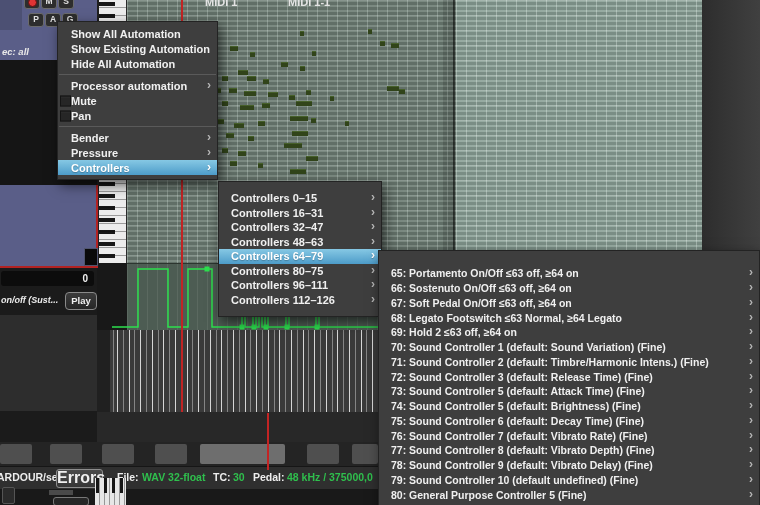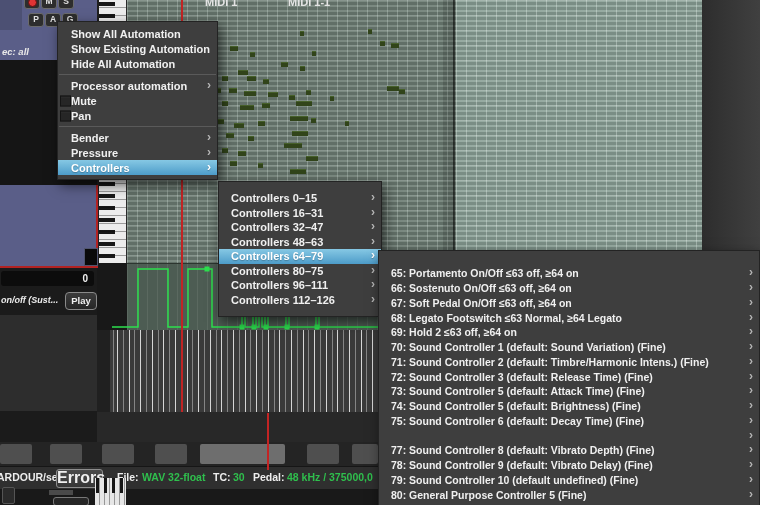--- a/index.html
+++ b/index.html
@@ -343,20 +343,21 @@
       </div>
       <div class="menu-row">
         <span class="lbl">74: Sound Controller 5 (default: Brightness) (Fine)</span>
         <span class="arrow">›</span>
       </div>
       <div class="menu-row">
         <span class="lbl">75: Sound Controller 6 (default: Decay Time) (Fine)</span>
         <span class="arrow">›</span>
       </div>
       <div class="menu-row">
+        <span class="lbl">76: Sound Controller 7 (default: Vibrato Rate) (Fine)</span>
         <span class="arrow">›</span>
       </div>
       <div class="menu-row">
         <span class="lbl">77: Sound Controller 8 (default: Vibrato Depth) (Fine)</span>
         <span class="arrow">›</span>
       </div>
       <div class="menu-row">
         <span class="lbl">78: Sound Controller 9 (default: Vibrato Delay) (Fine)</span>
         <span class="arrow">›</span>
       </div>

